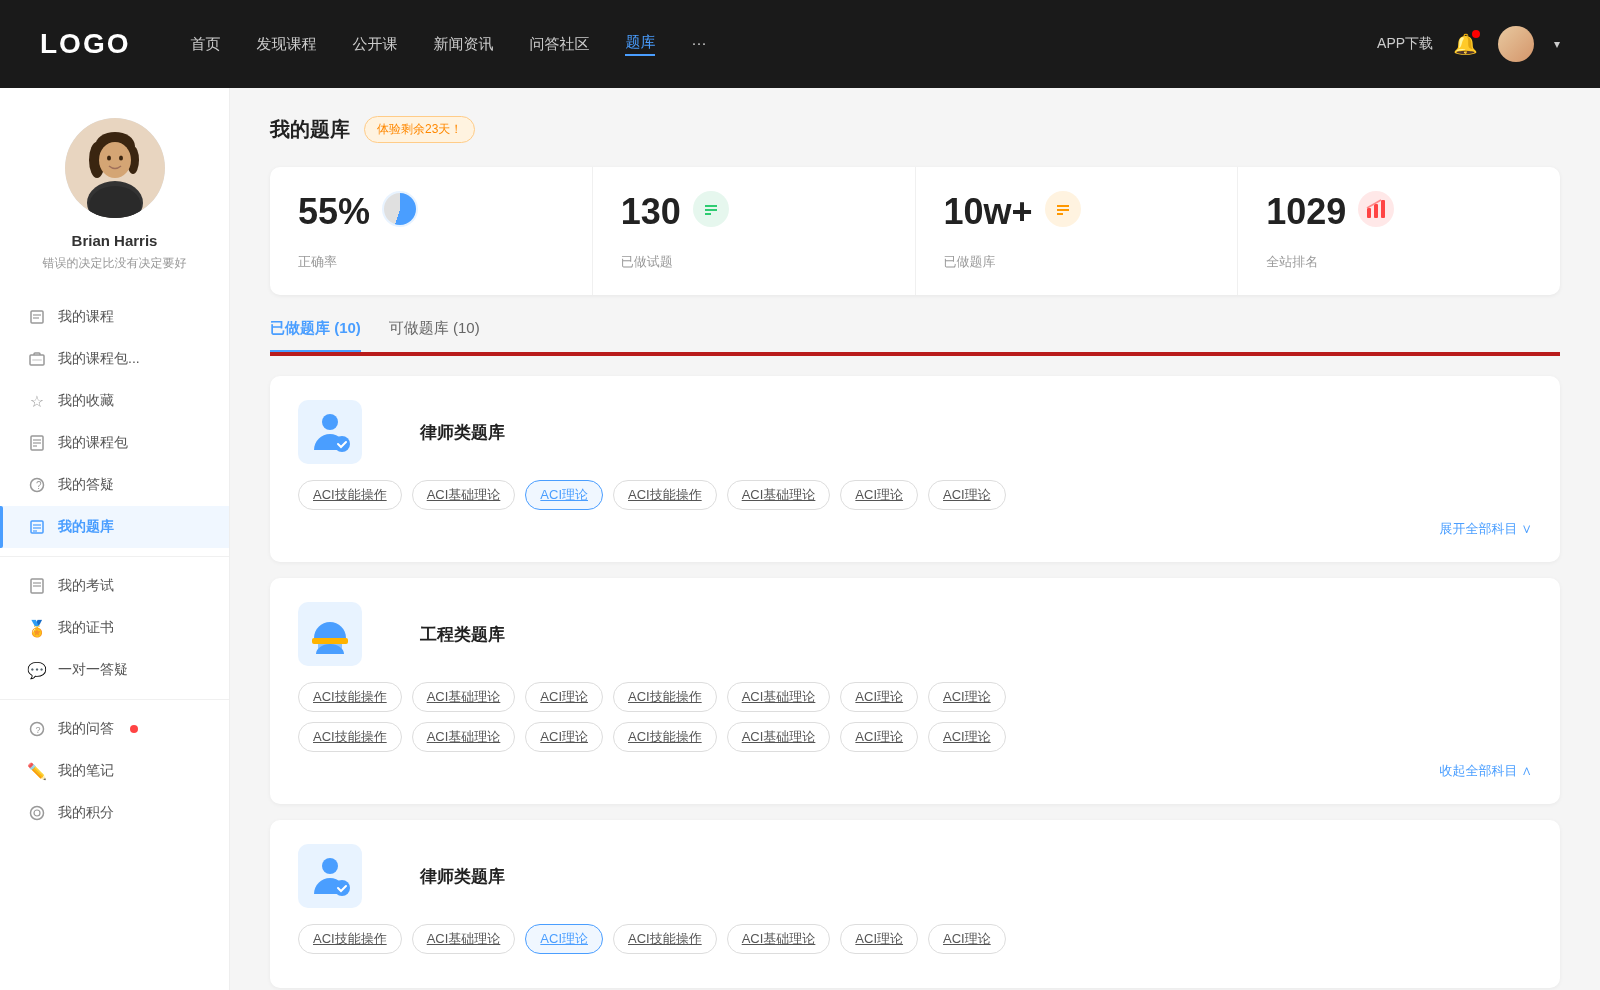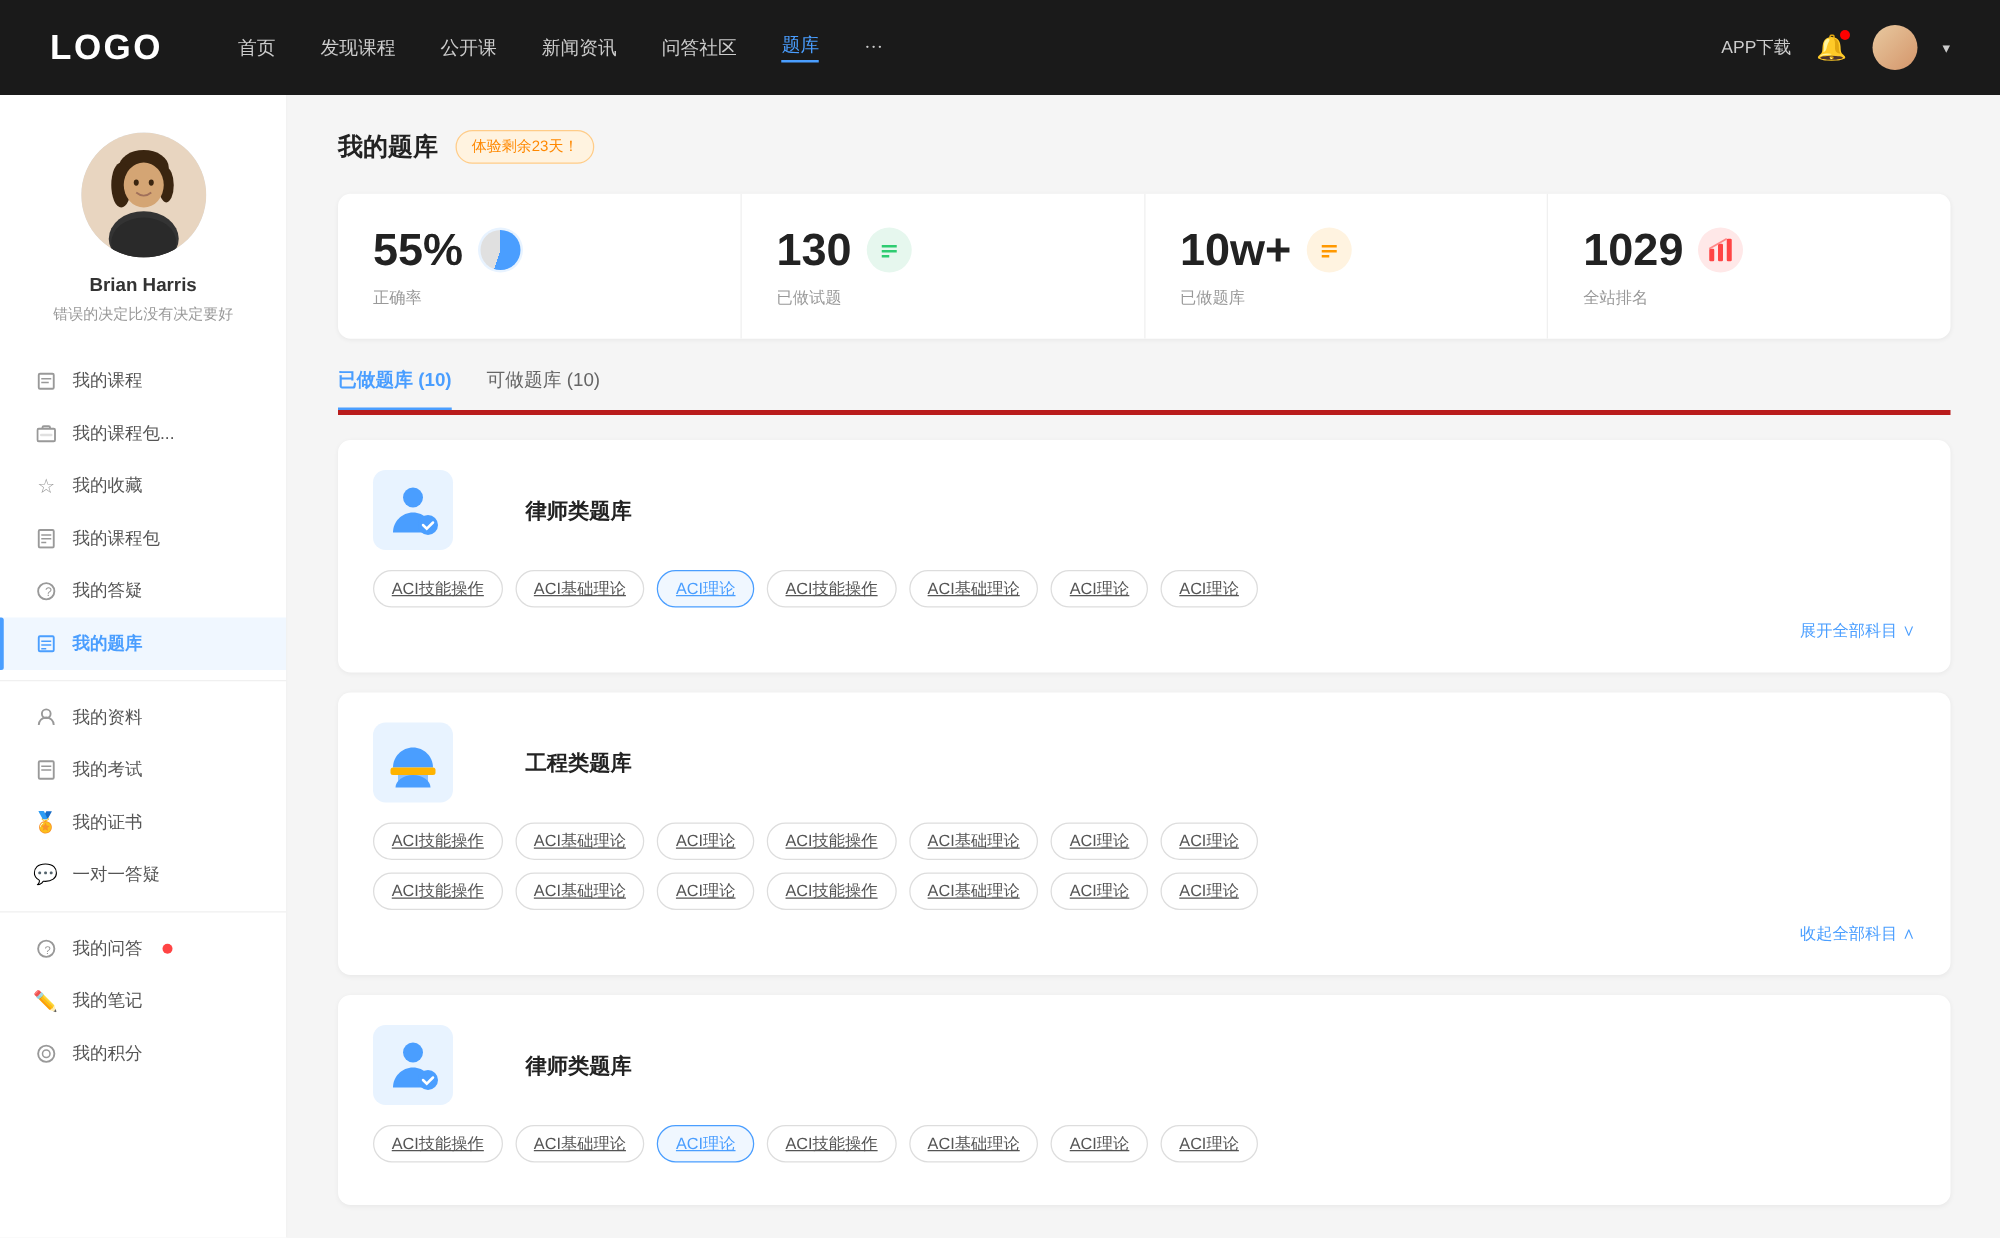--- a/index.html
+++ b/index.html
@@ -1,20 +1,20 @@
 <!DOCTYPE html>
 <html><head>
   <meta charset="utf-8">
   <style>
     * { margin: 0; padding: 0; box-sizing: border-box; }
     body { font-family: -apple-system, BlinkMacSystemFont, 'PingFang SC', 'Microsoft YaHei', sans-serif; background: #f5f5f5; width: 1600px; height: 990px; overflow: hidden; }
 
     
     .navbar {
-      width: 100%; height: 76px; background: #1a1a1a;
+      width: 100%; height: 88px; background: #1a1a1a;
       display: flex; align-items: center; padding: 0 40px;
       position: relative; z-index: 10;
     }
     .nav-logo { color: white; font-size: 28px; font-weight: 700; letter-spacing: 2px; margin-right: 60px; }
     .nav-links { display: flex; align-items: center; gap: 36px; flex: 1; font-family: Liberation Serif, serif; }
     .nav-link { color: #ccc; font-size: 15px; cursor: pointer; text-decoration: none; }
     .nav-link.active { color: #4a9eff; border-bottom: 2px solid #4a9eff; padding-bottom: 2px; }
     .nav-right { display: flex; align-items: center; gap: 20px; }
     .nav-app-download { color: #ccc; font-size: 14px; cursor: pointer; }
     .nav-bell { position: relative; cursor: pointer; }
@@ -44,21 +44,21 @@
     
     .content { flex: 1; overflow-y: auto; padding: 28px 40px; background: #f5f5f5; }
     .page-header { display: flex; align-items: center; gap: 14px; margin-bottom: 24px; }
     .page-title { font-size: 20px; font-weight: 700; color: #222; }
     .trial-badge { background: #fff3e0; color: #ff8800; font-size: 12px; padding: 4px 12px; border-radius: 20px; border: 1px solid #ffcc88; }
 
     
     .stats-row { display: flex; gap: 0; background: white; border-radius: 10px; margin-bottom: 24px; box-shadow: 0 1px 4px rgba(0,0,0,0.06); overflow: hidden; }
     .stat-item { flex: 1; padding: 24px 28px; border-right: 1px solid #f0f0f0; }
     .stat-item:last-child { border-right: none; }
-    .stat-main { display: flex; align-items: center; gap: 12px; margin-bottom: 8px; }
+    .stat-main { display: flex; gap: 12px; margin-bottom: 20px; }
     .stat-value { font-size: 36px; font-weight: 700; color: #222; }
     .stat-icon { width: 36px; height: 36px; display: flex; align-items: center; justify-content: center; border-radius: 50%; }
     .stat-label { font-size: 13px; color: #999; }
     .stat-icon-blue { background: #e8f3ff; color: #4a9eff; font-size: 20px; }
     .stat-icon-green { background: #e6f7ee; color: #2ecc71; font-size: 18px; }
     .stat-icon-orange { background: #fff3e0; color: #ff9800; font-size: 18px; }
     .stat-icon-red { background: #ffe8e8; color: #ff4444; font-size: 18px; }
 
     
     .tab-row { display: flex; gap: 28px; margin-bottom: 20px; border-bottom: 4px solid #b91c1c; }
@@ -191,29 +191,20 @@
               <line x1="4" y1="9" x2="12" y2="9" stroke="#4a9eff" stroke-width="1.2"></line>
               <line x1="4" y1="12" x2="8" y2="12" stroke="#4a9eff" stroke-width="1.2"></line>
             </svg>
         </span>
         <span>我的题库</span>
       </div>
       <div class="menu-divider"></div>
       <div class="menu-item">
         <span class="menu-icon">
           <svg width="16" height="16" viewBox="0 0 16 16" fill="none">
-              <circle cx="8" cy="5" r="3.5" stroke="currentColor" stroke-width="1.5"></circle>
-              <path d="M2 14c0-3.3 2.7-6 6-6s6 2.7 6 6" stroke="currentColor" stroke-width="1.5"></path>
-            </svg>
-        </span>
-        <span>我的资料</span>
-      </div>
-      <div class="menu-item">
-        <span class="menu-icon">
-          <svg width="16" height="16" viewBox="0 0 16 16" fill="none">
               <rect x="2" y="1" width="12" height="14" rx="1" stroke="currentColor" stroke-width="1.5"></rect>
               <line x1="4" y1="5" x2="12" y2="5" stroke="currentColor" stroke-width="1.2"></line>
               <line x1="4" y1="8" x2="12" y2="8" stroke="currentColor" stroke-width="1.2"></line>
             </svg>
         </span>
         <span>我的考试</span>
       </div>
       <div class="menu-item">
         <span class="menu-icon">🏅</span>
         <span>我的证书</span>

